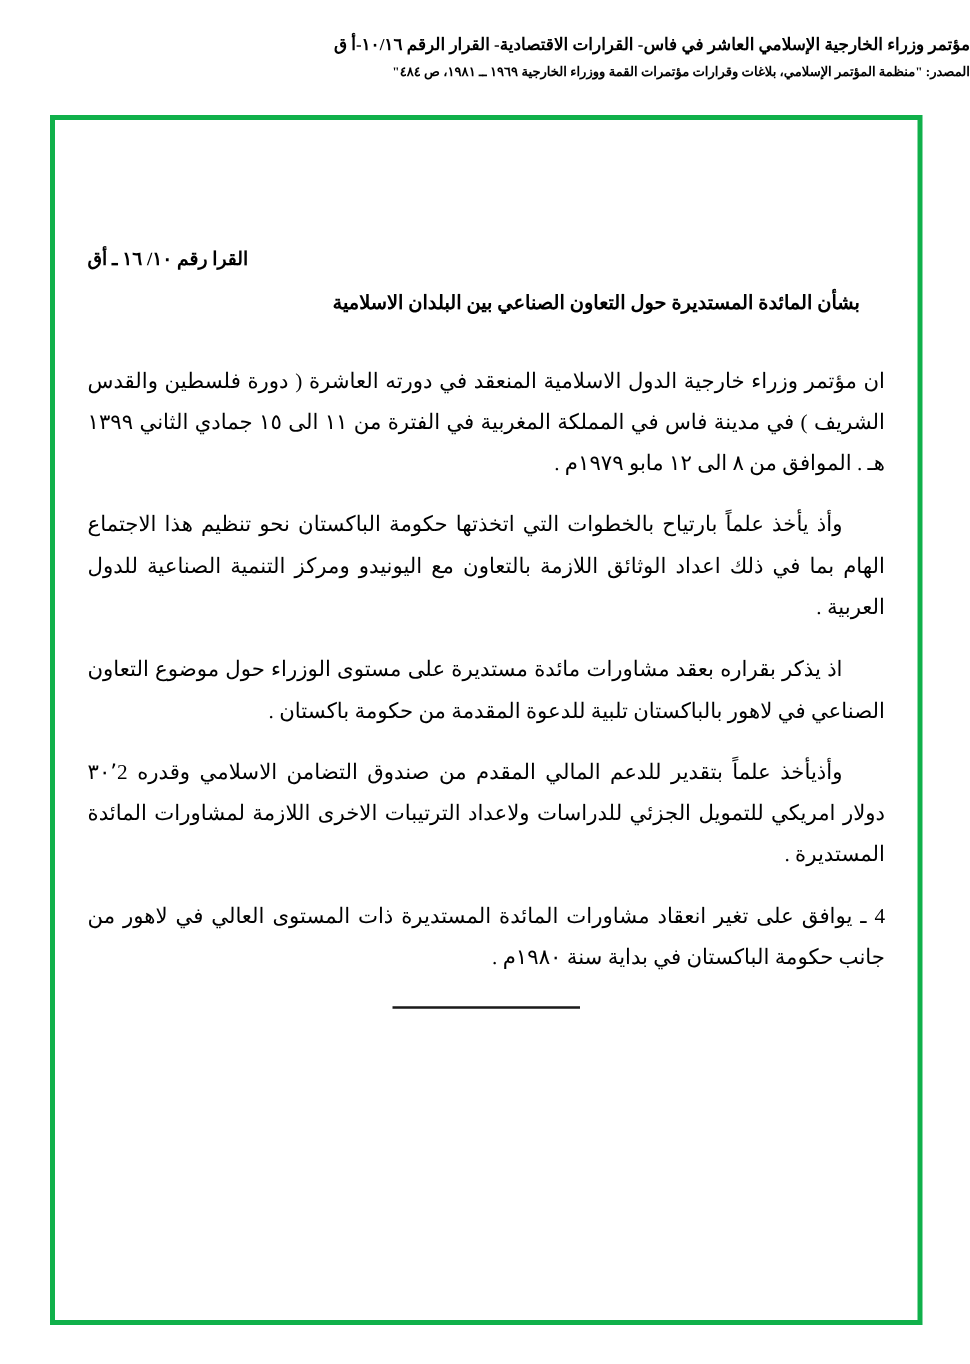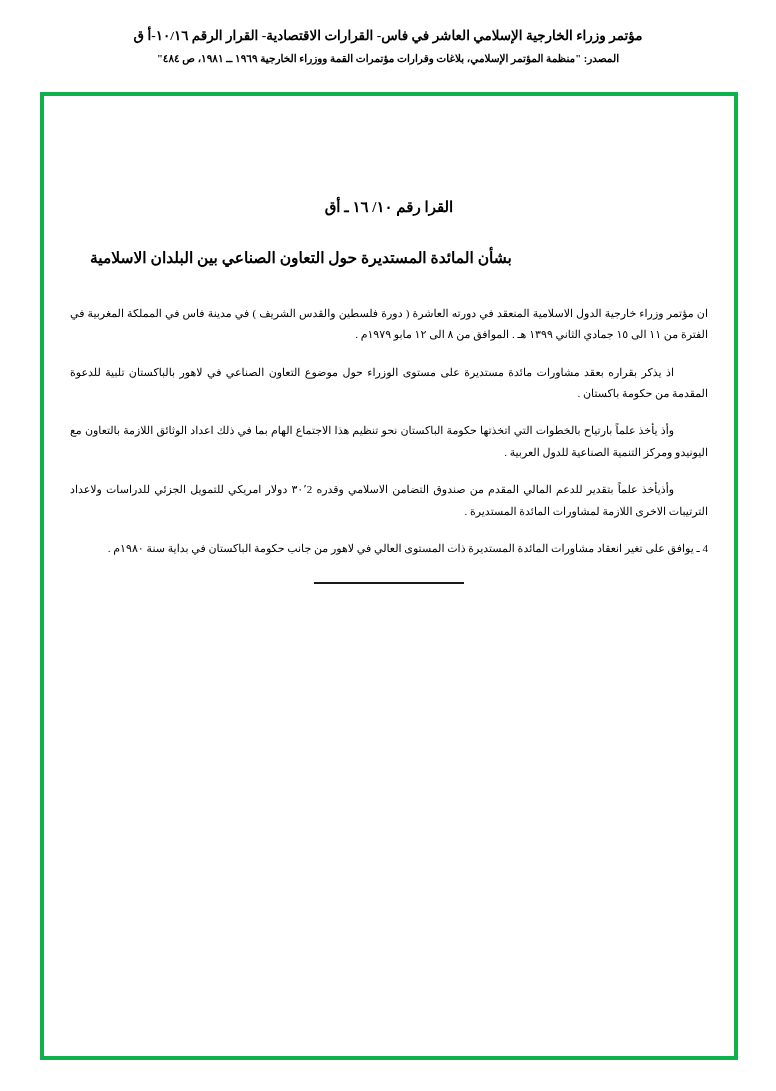--- a/index.html
+++ b/index.html
@@ -16,21 +16,20 @@
     overflow: hidden;
   }
   .page {
     width: 776px;
     height: 1091px;
     position: relative;
     box-sizing: border-box;
   }
   .header-block {
     padding-top: 26px;
-    text-align: center;
     line-height: 1.5;
   }
   .header-line-1 {
     font-size: 13.5px;
     font-weight: bold;
     letter-spacing: 0px;
     direction: rtl;
   }
   .header-line-2 {
     font-size: 10.5px;
@@ -50,36 +49,36 @@
   }
   .content {
     position: absolute;
     top: 198px;
     left: 70px;
     width: 638px;
     direction: rtl;
     text-align: right;
   }
   .doc-number {
-    text-align: center;
+    text-align: left;
     font-size: 15px;
     font-weight: bold;
-    margin-bottom: 28px;
+    margin-bottom: 12px;
     letter-spacing: 0.5px;
   }
   .doc-title {
-    text-align: left;
+    text-align: right;
     font-size: 15.5px;
     font-weight: bold;
     line-height: 1.85;
     margin-bottom: 30px;
     padding: 0 20px;
   }
   p.para {
-    font-size: 11px;
+    font-size: 17px;
     line-height: 1.95;
     margin: 0 0 16px 0;
     text-align: justify;
     text-justify: inter-word;
   }
   p.para.indent {
     text-indent: 34px;
   }
   p.para.tight {
     margin-bottom: 15px;
@@ -105,21 +104,21 @@
 
   <div class="content">
 
     <div class="doc-number">القرا رقم ١٠/ ١٦ ـ أق</div>
 
     <div class="doc-title">
       <div>بشأن المائدة المستديرة حول التعاون الصناعي بين البلدان الاسلامية</div>
     </div>
 
     <p class="para">ان مؤتمر وزراء خارجية الدول الاسلامية المنعقد في دورته العاشرة ( دورة فلسطين والقدس الشريف ) في مدينة فاس في المملكة المغربية في الفترة من ١١ الى ١٥ جمادي الثاني ١٣٩٩ هـ . الموافق من ٨ الى ١٢ مابو ١٩٧٩م .</p>
+    <p class="para indent">وأذ يأخذ علماً بارتياح بالخطوات التي اتخذتها حكومة  الباكستان نحو تنظيم هذا الاجتماع الهام بما في ذلك اعداد الوثائق اللازمة بالتعاون مع اليونيدو ومركز التنمية الصناعية للدول العربية .</p>
     <p class="para indent">اذ يذكر بقراره بعقد مشاورات مائدة مستديرة على مستوى الوزراء حول موضوع التعاون الصناعي في لاهور بالباكستان تلبية للدعوة المقدمة من حكومة باكستان .</p>
-    <p class="para indent">وأذ يأخذ علماً بارتياح بالخطوات التي اتخذتها حكومة  الباكستان نحو تنظيم هذا الاجتماع الهام بما في ذلك اعداد الوثائق اللازمة بالتعاون مع اليونيدو ومركز التنمية الصناعية للدول العربية .</p>
     <p class="para indent">وأذيأخذ علماً بتقدير للدعم المالي المقدم من صندوق التضامن الاسلامي وقدره ٣٠٬2 دولار امريكي للتمويل الجزئي للدراسات ولاعداد الترتيبات الاخرى اللازمة لمشاورات المائدة المستديرة .</p>
     <p class="para tight">4 ـ يوافق على تغير انعقاد مشاورات المائدة المستديرة ذات المستوى العالي في لاهور من جانب حكومة الباكستان في بداية سنة ١٩٨٠م .</p>
 
     <div class="rule"></div>
   </div>
 
 </div>
 
 </body></html>

